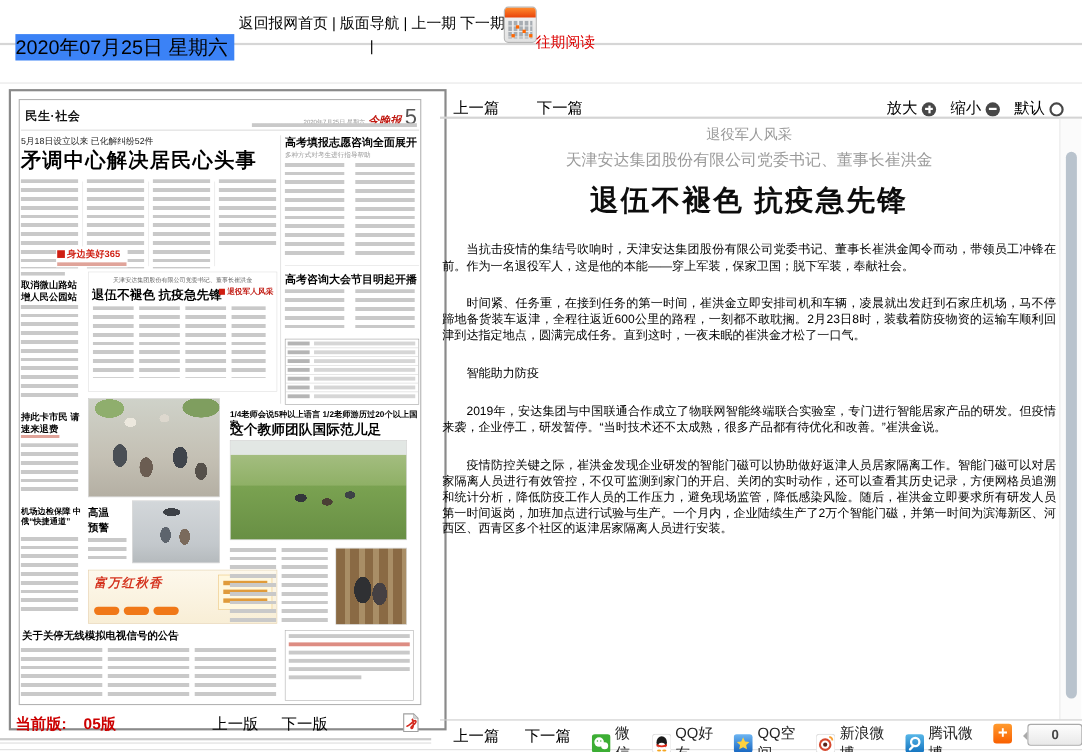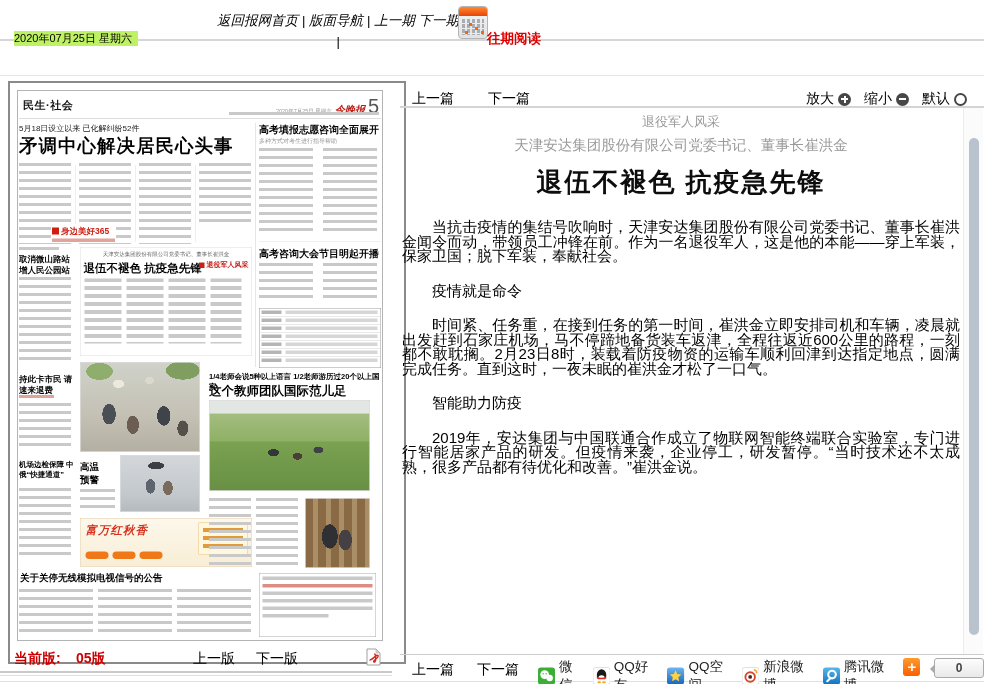--- a/index.html
+++ b/index.html
@@ -1,31 +1,31 @@
 <!DOCTYPE html>
 <html><head>
 <meta charset="utf-8">
 <style>
   html,body{margin:0;padding:0;background:#fff;}
   body{width:984px;height:684px;position:relative;font-family:"Liberation Sans","DejaVu Sans",sans-serif;color:#000;overflow:hidden;}
   .a{position:absolute;}
   .hl{background:#d6d6d6;height:2px;}
   
-  .top-date{left:14px;top:31px;font-size:11px;background:#bef264;padding-right:6px;z-index:2;}
+  .top-date{left:14px;top:31px;font-size:18px;background:#3b82f6;padding-right:6px;z-index:2;}
   .line1{left:0;top:39px;width:984px;}
   .line2{left:0;top:75px;width:984px;height:1px;background:#e6e6e6;}
   .top-nav{left:214px;top:11px;width:248px;font-size:13.5px;line-height:1.55;text-align:center;}
-  .top-nav span{cursor:pointer;font-style:italic;}
+  .top-nav span{cursor:pointer;}
   .cal{left:458px;top:6px;width:28px;height:31px;border:1px solid #b5b5b5;border-radius:4px;background:linear-gradient(180deg,#f4f4f4,#e2e2e2);cursor:pointer;}
   .cal::before{content:"";display:block;height:9px;border-radius:3px 3px 0 0;background:linear-gradient(180deg,#ff8a2e,#e8430a);}
   .cal-grid{position:absolute;left:3px;right:3px;top:12px;bottom:3px;
     background-image:linear-gradient(0deg,#ececec 1px,transparent 1px),linear-gradient(90deg,#a7adb3 3px,transparent 3px);
     background-size:100% 5px,5px 100%;}
   .cal-dots{position:absolute;left:10px;top:16px;width:3px;height:3px;background:#f60;box-shadow:6px 4px 0 #f60,12px 8px 0 #f60,-4px 8px 0 #f60;}
-  .past-read{left:487px;top:30px;font-size:13.5px;font-weight:bold;color:#dd0000;cursor:pointer;}
+  .past-read{left:487px;top:30px;font-size:13.5px;font-weight:normal;color:#dd0000;cursor:pointer;}
   
   .left-panel{left:8px;top:81px;width:380px;height:565px;border:2px solid #8a8a8a;background:#fff;padding:7px;box-sizing:content-box;}
   .paper{position:relative;width:364px;height:549px;border:1px solid #b3b3b3;overflow:hidden;background:#fff;cursor:pointer;}
   .paper-in{position:absolute;left:1px;top:1px;width:724px;height:1094px;transform:scale(0.5);transform-origin:0 0;}
   .st{background:repeating-linear-gradient(180deg,#c9c9c9 0 7px,transparent 7px 16px);}
   .str{background:repeating-linear-gradient(180deg,#e0a49a 0 7px,transparent 7px 16px);}
   .vl{width:1px;background:#ddd;}
   .mh-sec{left:8px;top:12px;font-size:22px;font-weight:bold;color:#111;letter-spacing:1px;}
   .mh-right{right:4px;top:6px;text-align:right;}
   .mh-date{font-size:11px;color:#999;margin-right:6px;}
@@ -97,21 +97,21 @@
   .zc{width:13px;height:13px;border-radius:50%;background:#474747;display:inline-block;position:relative;margin-right:9px;cursor:pointer;}
   .zc::before{content:"";position:absolute;left:3px;right:3px;top:5.5px;height:2px;background:#fff;}
   .zc.plus::after{content:"";position:absolute;top:3px;bottom:3px;left:5.5px;width:2px;background:#fff;}
   .zc.def{background:#fff;border:2px solid #474747;box-sizing:border-box;margin-right:0;}
   .zc.def::before{display:none;}
   .rp-sep{left:400px;top:106px;width:584px;height:2px;background:#d4d4d4;}
   .article{left:402px;top:111px;width:558px;height:540px;overflow:hidden;}
   .art-kicker{text-align:center;font-size:13px;color:#9a9a9a;margin-top:2px;}
   .art-sub{text-align:center;font-size:14.5px;color:#9a9a9a;margin-top:5px;}
   .art-title{text-align:center;font-size:26px;font-weight:bold;color:#0d0d0d;letter-spacing:2px;margin:10px 0 12px;}
-  .art-body p{font-size:15px;line-height:14.5px;margin:20px 0;text-indent:2em;text-align:justify;color:#000;}
+  .art-body p{font-size:11px;line-height:14.5px;margin:20px 0;text-indent:2em;text-align:justify;color:#000;}
   .scroll-track{left:963px;top:108px;width:19px;height:546px;background:#fbfbfb;border-left:1px solid #ececec;}
   .scroll-thumb{left:969px;top:138px;width:10px;height:497px;background:#b9c3cd;border-radius:5px;cursor:pointer;}
   .sh-sep{left:400px;top:654px;width:584px;height:1px;background:#cccccc;}
   .sh-prev{left:412px;top:661px;font-size:14px;cursor:pointer;}
   .sh-next{left:477px;top:661px;font-size:14px;cursor:pointer;}
   .share-items{left:538px;top:658px;display:flex;align-items:flex-start;gap:8px;height:22px;}
   .sh-item{display:flex;align-items:center;gap:4px;cursor:pointer;font-size:13.5px;color:#222;}
   .plus-tile{width:18px;height:18px;border-radius:3px;background:linear-gradient(180deg,#ff9b2f,#f95f00);color:#fff;font-weight:bold;font-size:15px;line-height:18px;text-align:center;cursor:pointer;}
   .counter{position:relative;width:50px;height:18px;border:1px solid #aaa;border-radius:3px;background:linear-gradient(180deg,#fdfdfd,#e9e9e9);font-size:12px;font-weight:bold;color:#444;text-align:center;line-height:18px;cursor:pointer;margin-left:6px;}
   .counter::before{content:"";position:absolute;left:-5px;top:6px;border:4px solid transparent;border-right-color:#aaa;border-left:0;}
@@ -284,24 +284,24 @@
   <span class="zc def"></span>
 </div>
 <div class="a rp-sep"></div>
 
 <div class="a article">
   <div class="art-kicker">退役军人风采</div>
   <div class="art-sub">天津安达集团股份有限公司党委书记、董事长崔洪金</div>
   <div class="art-title">退伍不褪色 抗疫急先锋</div>
   <div class="art-body">
     <p>当抗击疫情的集结号吹响时，天津安达集团股份有限公司党委书记、董事长崔洪金闻令而动，带领员工冲锋在前。作为一名退役军人，这是他的本能——穿上军装，保家卫国；脱下军装，奉献社会。</p>
-    <p>疫情就是命令</p>
     <p>时间紧、任务重，在接到任务的第一时间，崔洪金立即安排司机和车辆，凌晨就出发赶到石家庄机场，马不停蹄地备货装车返津，全程往返近600公里的路程，一刻都不敢耽搁。2月23日8时，装载着防疫物资的运输车顺利回津到达指定地点，圆满完成任务。直到这时，一夜未眠的崔洪金才松了一口气。</p>
     <p>智能助力防疫</p>
     <p>2019年，安达集团与中国联通合作成立了物联网智能终端联合实验室，专门进行智能居家产品的研发。但疫情来袭，企业停工，研发暂停。“当时技术还不太成熟，很多产品都有待优化和改善。”崔洪金说。</p>
+    <p>疫情防控关键之际，崔洪金发现企业研发的智能门磁可以协助做好返津人员居家隔离工作。智能门磁可以对居家隔离人员进行有效管控，不仅可监测到家门的开启、关闭的实时动作，还可以查看其历史记录，方便网格员追溯和统计分析，降低防疫工作人员的工作压力，避免现场监管，降低感染风险。随后，崔洪金立即要求所有研发人员第一时间返岗，加班加点进行试验与生产。一个月内，企业陆续生产了2万个智能门磁，并第一时间为滨海新区、河西区、西青区多个社区的返津居家隔离人员进行安装。</p>
   </div>
 </div>
 <div class="a scroll-track"></div>
 <div class="a scroll-thumb"></div>
 
 <div class="a sh-sep"></div>
 <span class="a sh-prev">上一篇</span>
 <span class="a sh-next">下一篇</span>
 <div class="a share-items">
   <span class="sh-item">

